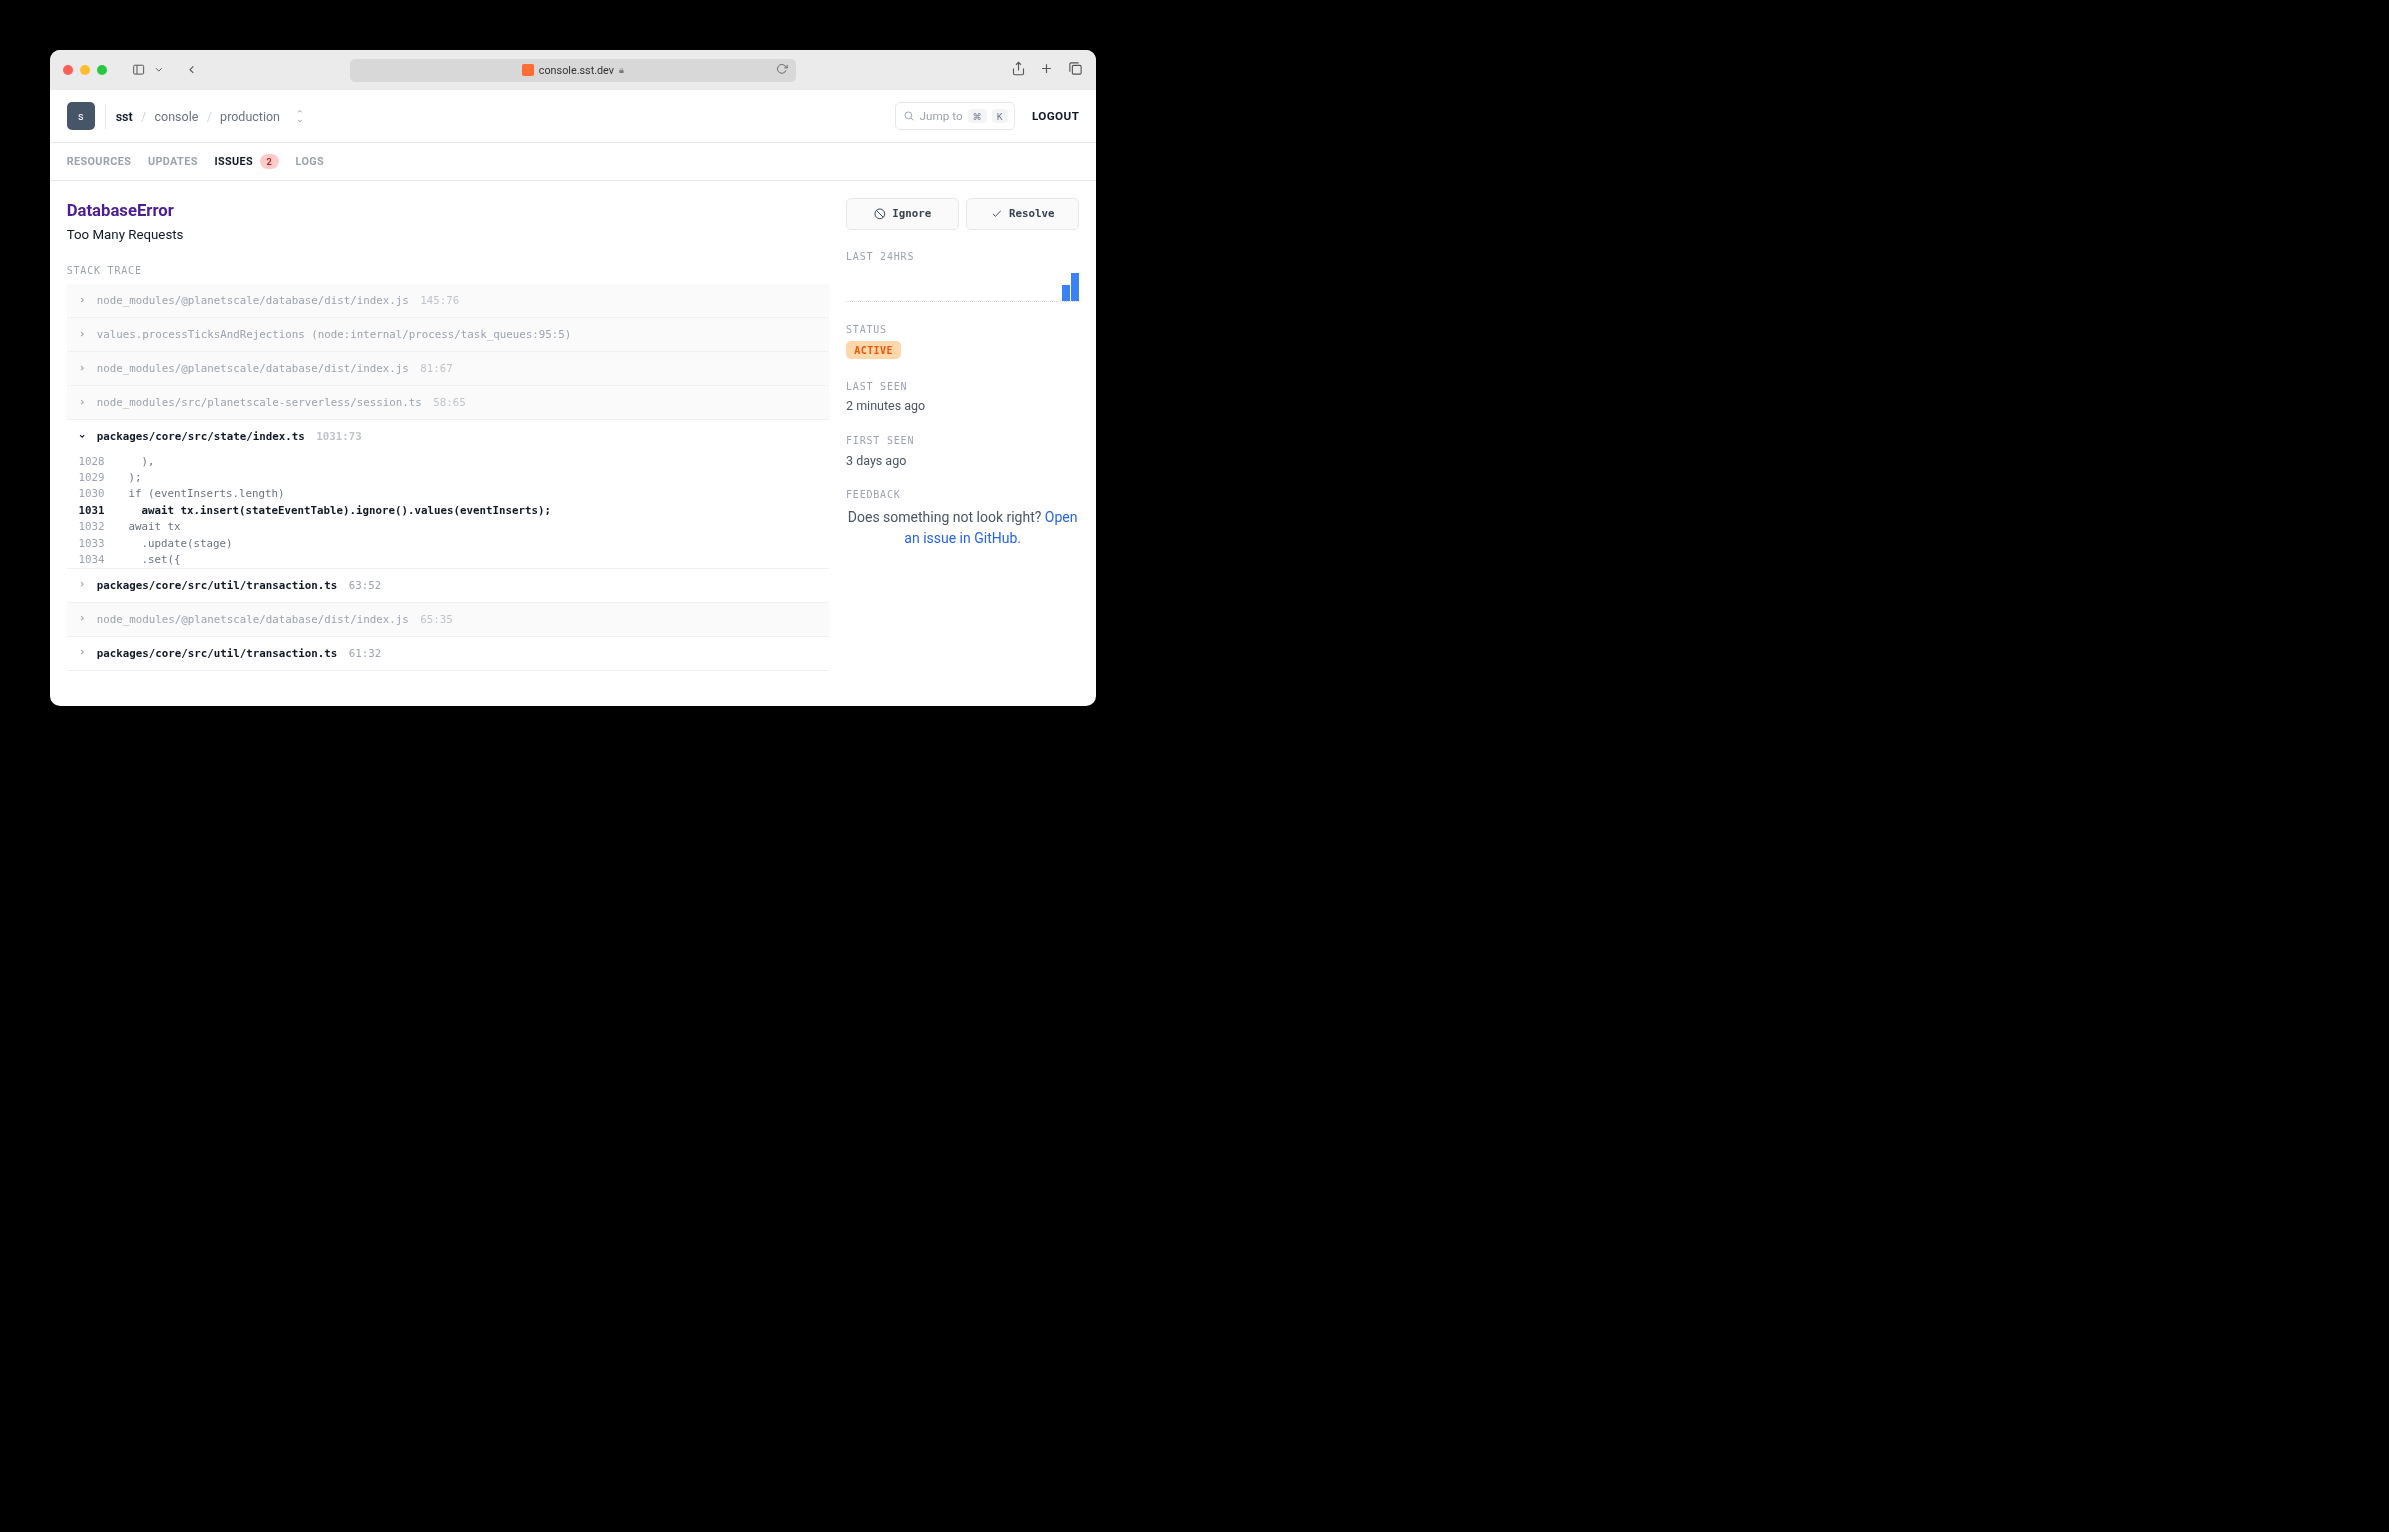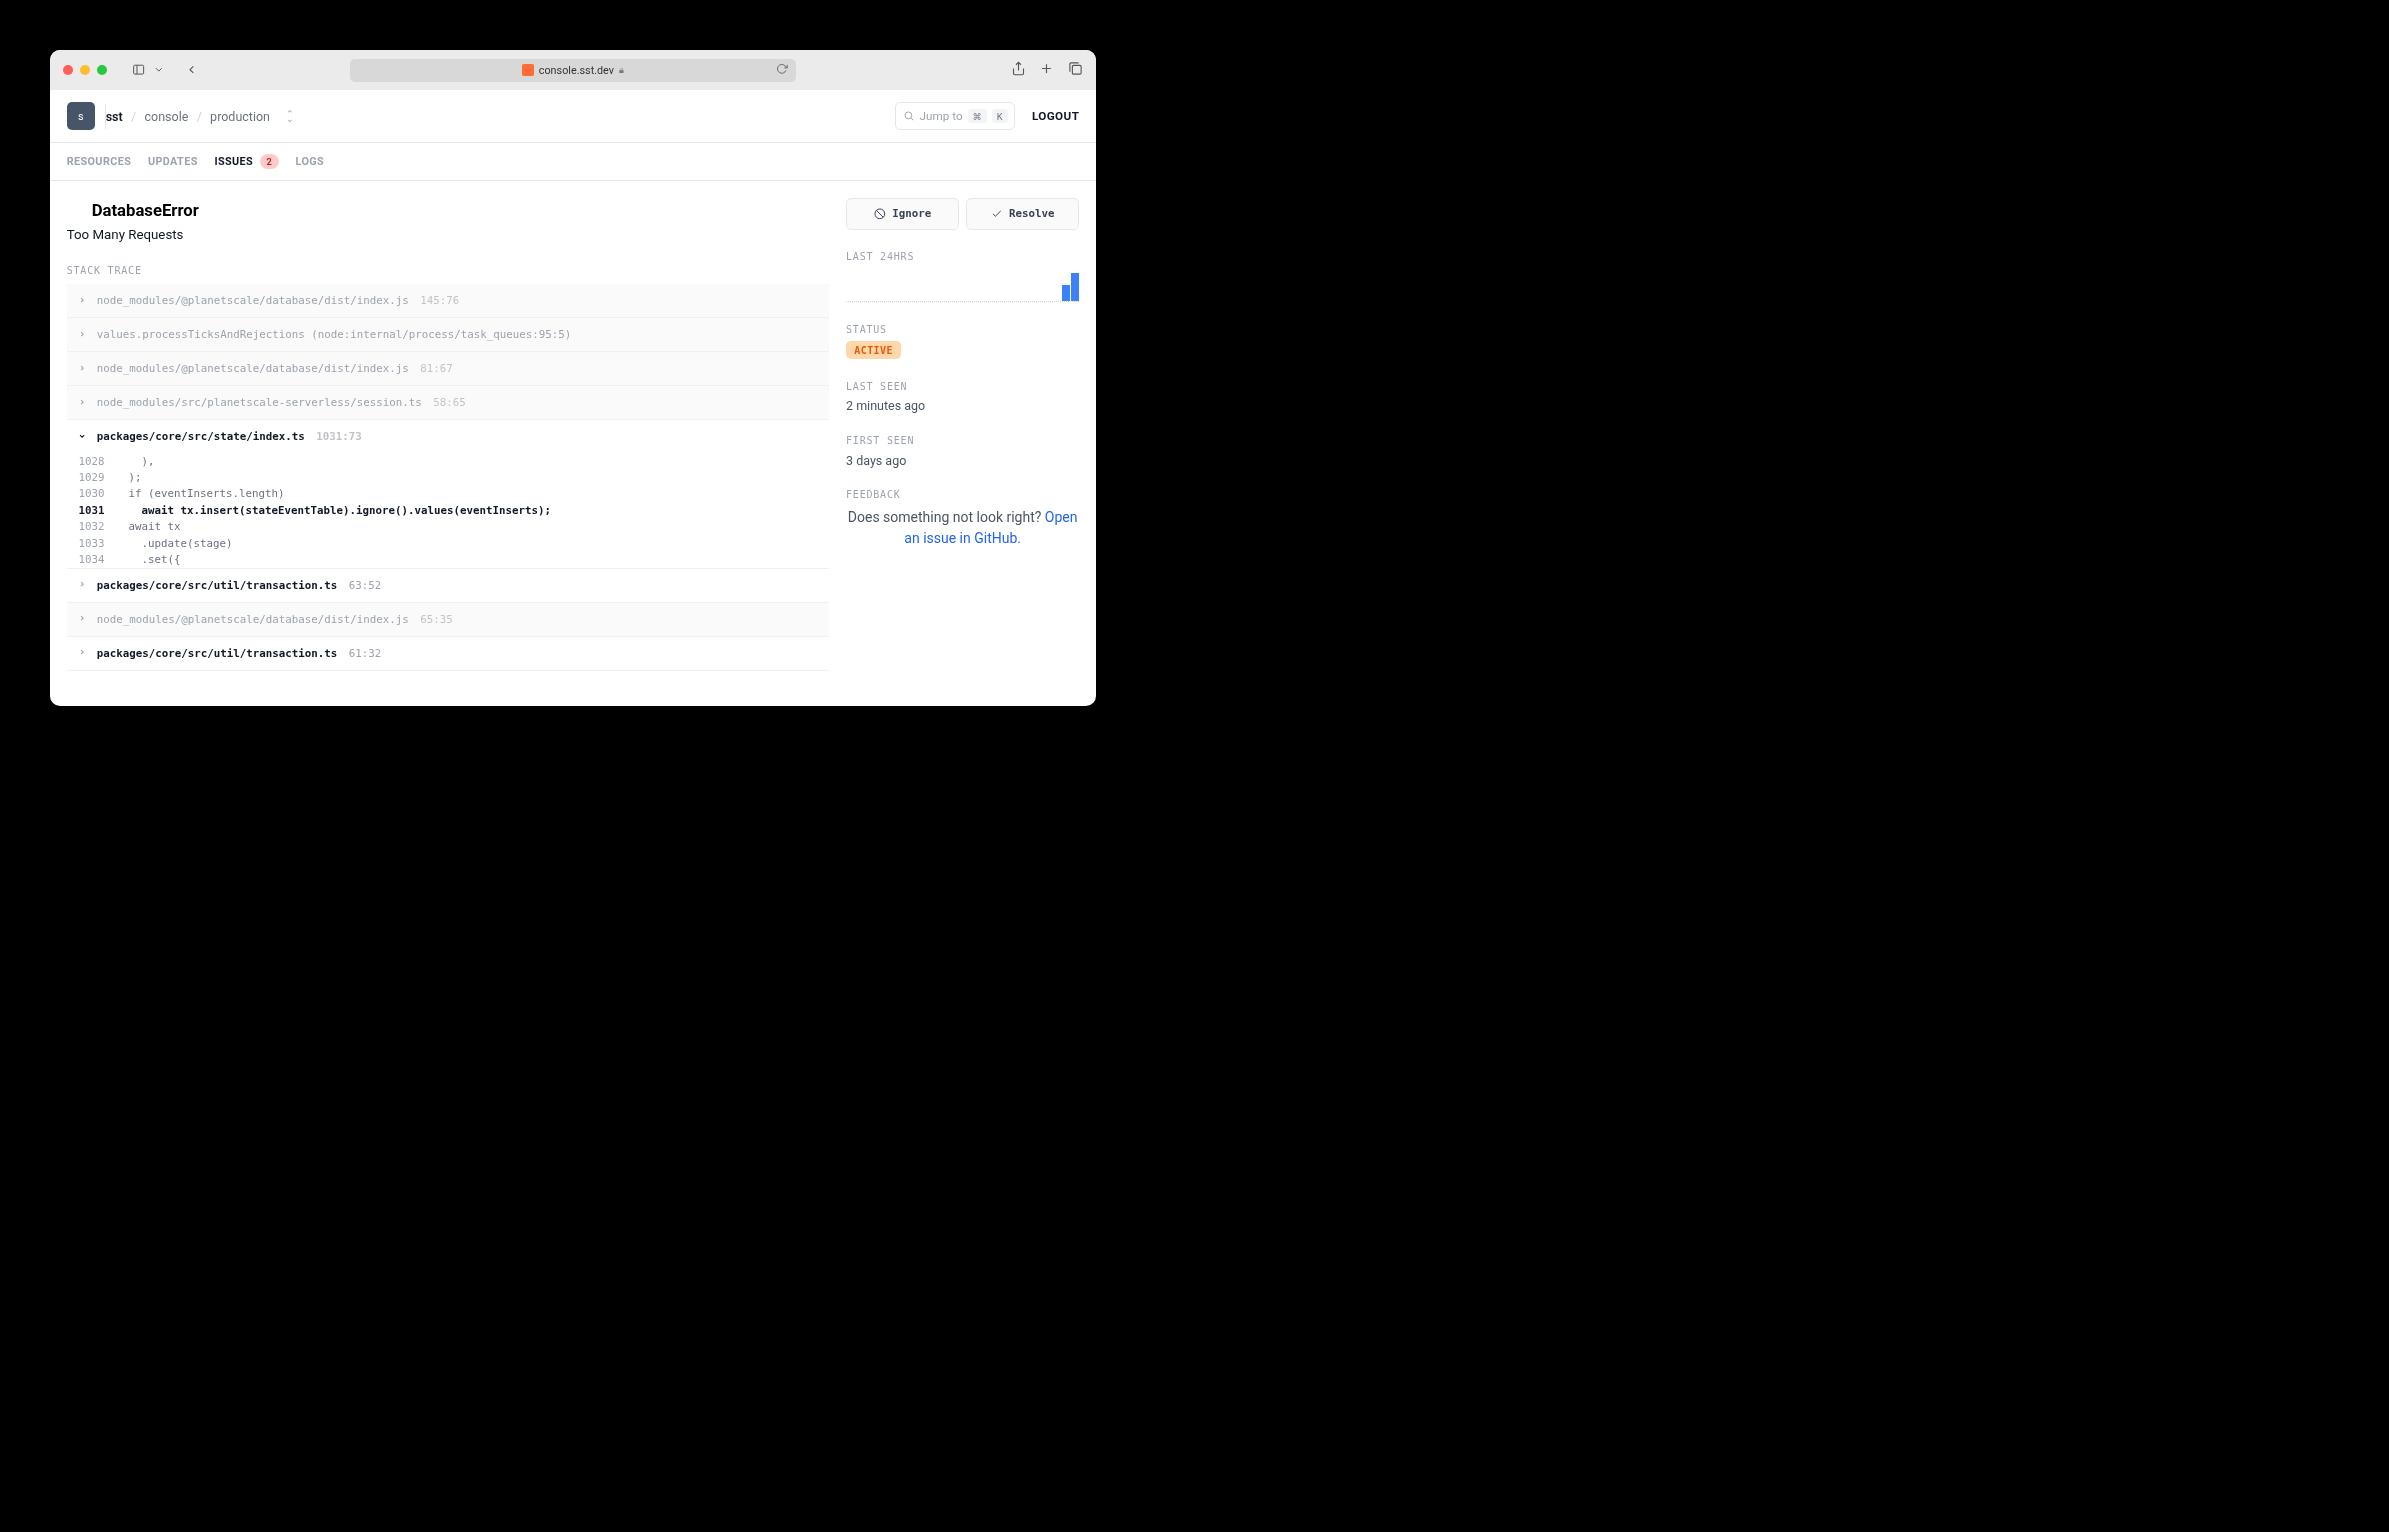--- a/index.html
+++ b/index.html
@@ -75,21 +75,21 @@
       justify-content: center;
       font-size: 10.8px;
       margin-right: 10px;
     }
     .breadcrumbs {
       display: flex;
       align-items: center;
       gap: 8.3px;
       font-size: 12.5px;
       color: #6b7280;
-      padding-left: 0;
+      padding-left: 10px;
       border-left: 0.8px solid #e5e7eb;
       height: 25px;
       justify-content: center;
     }
     .breadcrumbs .crumb-strong { color: #111827; font-weight: 600; }
     .breadcrumbs .crumb-sep { color: #d1d5db; }
     .breadcrumbs .selector { display: flex; align-items: center; gap: 16px; }
     .breadcrumbs .chev-updown { color: #9ca3af; font-size: 9.2px; display: flex; flex-direction: column; line-height: 5px; }
     .jump-to {
       margin-left: auto;
@@ -143,21 +143,21 @@
     .content {
       flex: 1;
       display: flex;
       overflow: hidden;
     }
     .main {
       flex: 1;
       padding: 20px 16.7px;
       overflow-y: auto;
     }
-    .issue-title { font-size: 16.7px; font-weight: 700; color: #000000; margin-left: 25px; }
+    .issue-title { font-size: 16.7px; font-weight: 700; color: #4c1d95; }
     .issue-sub { font-size: 13.3px; color: #111827; margin-top: 6.7px; }
     .section-label {
       font-family: ui-monospace, SFMono-Regular, Menlo, monospace;
       font-size: 10px;
       letter-spacing: 0.8px;
       color: #9ca3af;
       margin-top: 23px;
       margin-bottom: 8.3px;
     }
 

